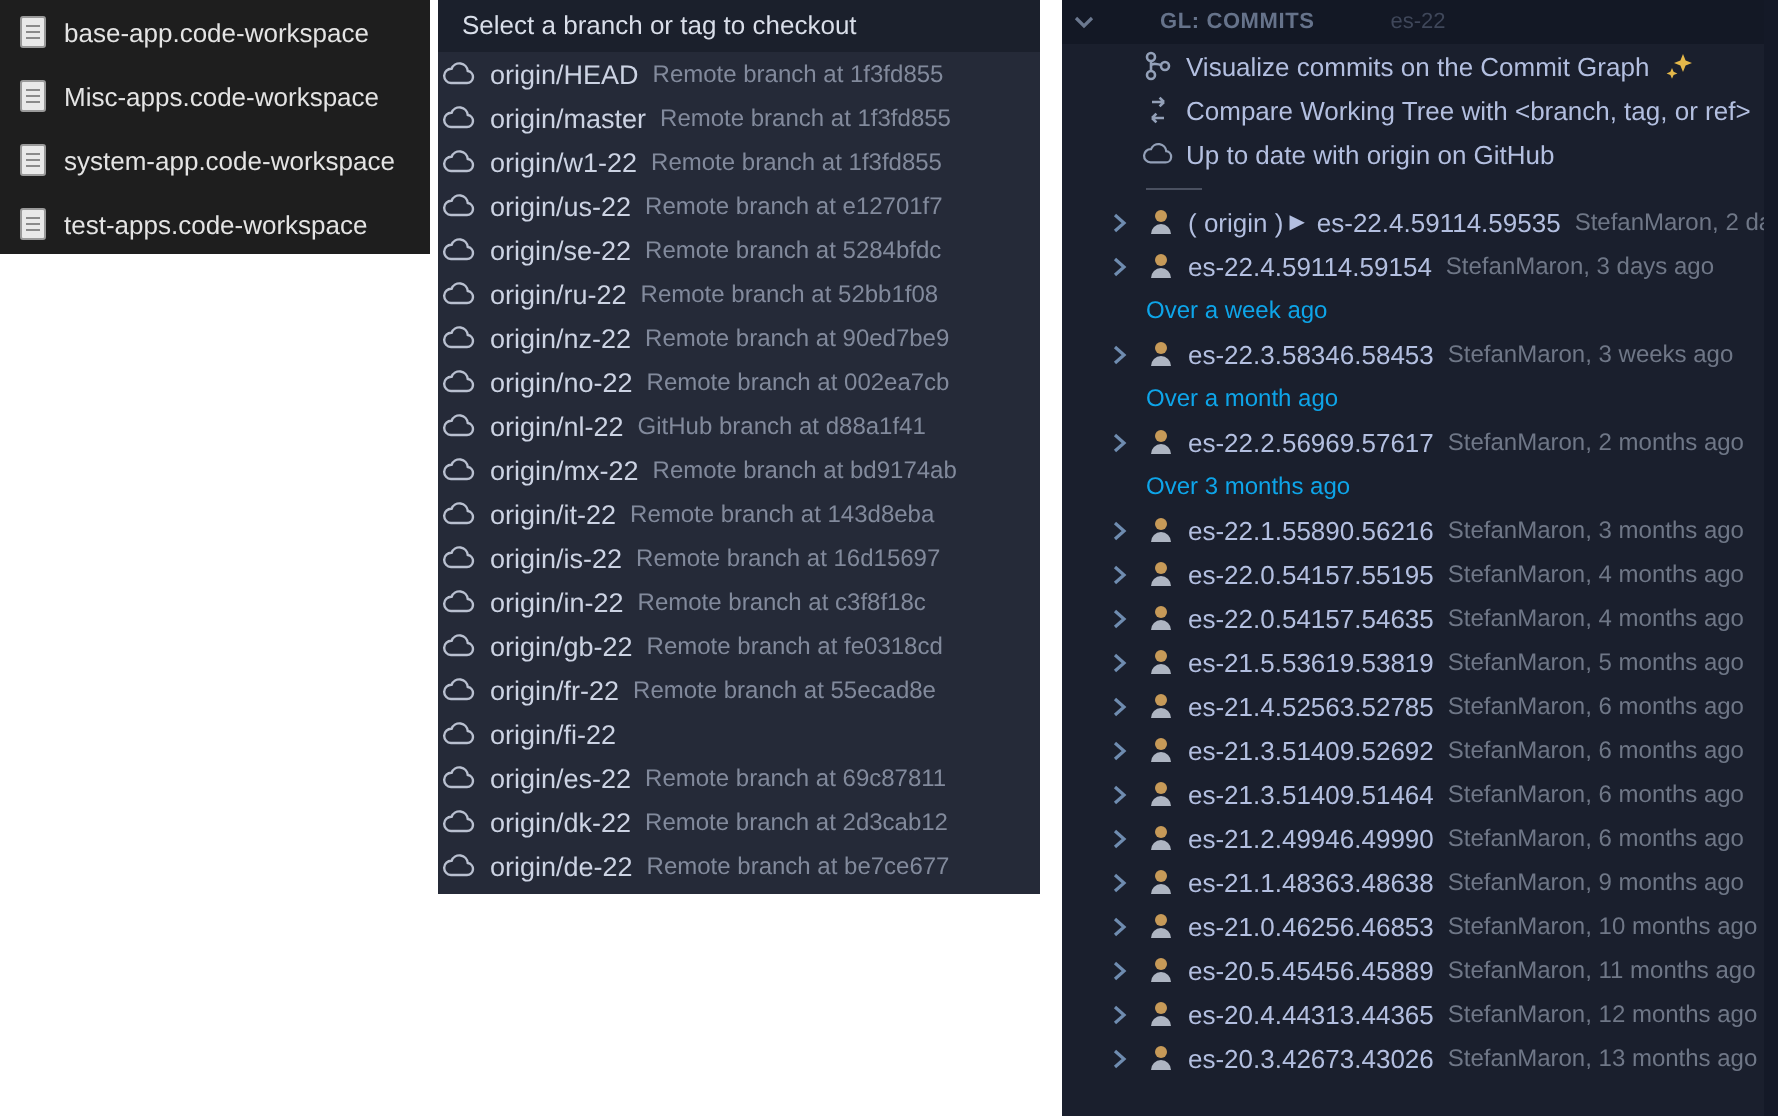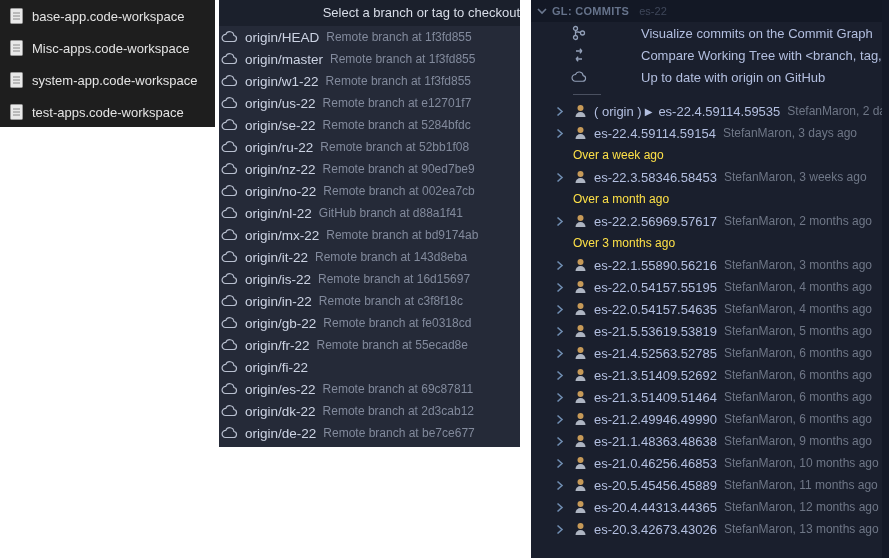--- a/index.html
+++ b/index.html
@@ -1,60 +1,60 @@
 <!DOCTYPE html>
 <html><head>
 <meta charset="utf-8">
 <style>
   * { margin:0; padding:0; box-sizing:border-box; }
   html,body { width:889px; height:558px; background:#ffffff; overflow:hidden;
               font-family:"Liberation Sans", sans-serif; }
-  .panel { position:absolute; overflow:hidden;text-align:right; }
+  .panel { position:absolute; overflow:hidden; }
 
   
   #left-panel { left:0; top:0; width:215px; height:127px; background:#1e1e1e; }
   .ws-row { display:flex; align-items:center; height:32px; padding-left:10px; cursor:pointer; }
   .ws-row .doc-ic { width:13px; height:16px; margin-right:9px; flex:0 0 auto; }
   .ws-row span.lbl { color:#e4e4e4; font-size:13px; white-space:nowrap; }
 
   
   #branch-panel { left:219px; top:0; width:301px; height:447px; background:#252a38; }
   #branch-title { height:26px; background:#1b202c; color:#d9dee9; font-size:13px;
                   line-height:26px; padding-left:12px; white-space:nowrap; }
   .br-row { display:flex; align-items:center; height:22px; padding-left:2px;
             white-space:nowrap; cursor:pointer; }
   .br-row .cloud { width:17px; height:12px; margin-right:7px; flex:0 0 auto; color:#b9c0d0; }
   .br-name { color:#ccd3e3; font-size:13.5px; }
   .br-desc { color:#828a9c; font-size:12px; margin-left:7px; }
 
   
   #commits-panel { left:531px; top:0; width:358px; height:558px; background:#1a1f2d; }
   #gl-header { height:22px; background:#131825; display:flex; align-items:center;
-               padding-left:4px; cursor:pointer; }
+               padding-left:4px; cursor:pointer;gap:28px; }
   #gl-header .chev-d { width:14px; height:14px; color:#6b788f; margin-right:3px; flex:0 0 auto; }
   #gl-title { color:#66738b; font-size:11px; font-weight:bold; letter-spacing:.3px; }
   #gl-desc  { color:#3f475a; font-size:11px; margin-left:10px; }
   .act-row { display:flex; align-items:center; height:22px; padding-left:40px;
-             white-space:nowrap; cursor:pointer;gap:48px; }
+             white-space:nowrap; cursor:pointer; }
   .act-ic { width:16px; height:16px; margin-right:6px; color:#93a0b8; flex:0 0 auto; }
   .act-lbl { color:#b3bfe0; font-size:13px; }
   .act-spark { margin-left:7px; width:15px; height:15px; color:#e5b84a; flex:0 0 auto; }
   #gl-sep { height:12px; display:flex; align-items:center; padding-left:42px; }
   #gl-sep .line { width:28px; height:1px; background:#4a5060; }
   .cm-row { display:flex; align-items:center; height:22px; padding-left:22px;
             white-space:nowrap; cursor:pointer; }
   .cm-row .chev-r { width:13px; height:13px; color:#6f8cb0; margin-right:8px; flex:0 0 auto; }
   .cm-row .avatar { width:13px; height:14px; margin-right:7px; flex:0 0 auto; }
   .cm-up { color:#b3bfe0; font-size:13px; margin-right:3px; }
   .cm-up-arrow { color:#b3bfe0; font-size:10px; margin-right:6px; }
   .cm-msg { color:#b3bfe0; font-size:13px; }
   .cm-meta { color:#6f7787; font-size:12px; margin-left:7px; }
   .cm-row .c-group, .cm-row.type-group .c-commit { display:none; }
   .cm-row.type-group { padding-left:42px; cursor:default; }
-  .cm-row.type-group .c-group { display:block; color:#fde047; font-size:12px; }
+  .cm-row.type-group .c-group { display:block; color:#0ea5e9; font-size:12px; }
   #gl-scrollbar { position:absolute; right:0; top:0; width:7px; height:558px; background:#141927; }
 </style>
 </head>
 <body>
 
 <svg width="0" height="0" style="position:absolute">
   <defs>
     <symbol id="ic-doc" viewBox="0 0 13 16">
       <rect x="0.5" y="0.5" width="12" height="15" rx="1" fill="#e9e9e9" stroke="#9a9a9a"></rect>
       <line x1="3" y1="5" x2="10" y2="5" stroke="#8a8a8a" stroke-width="1"></line>

